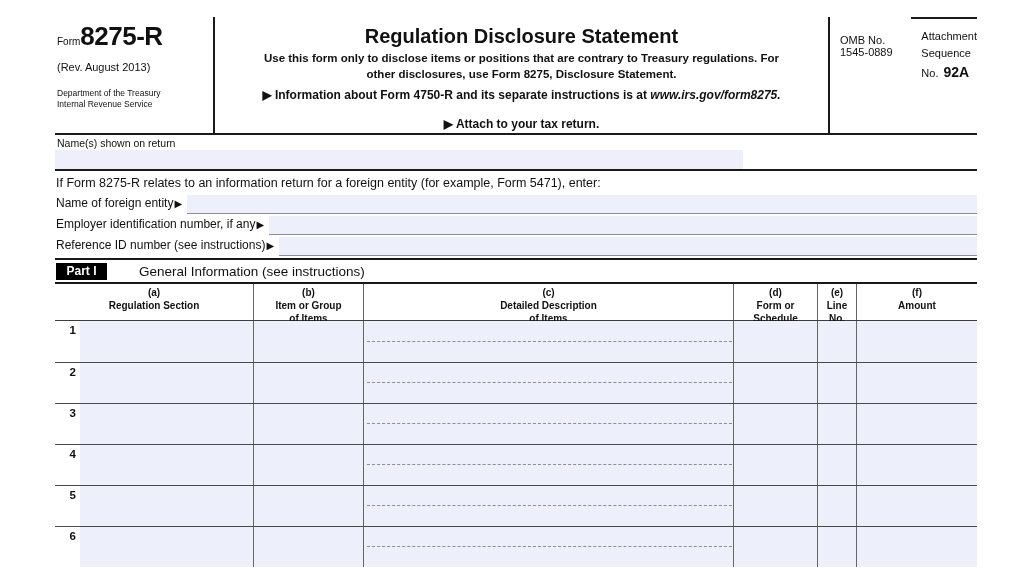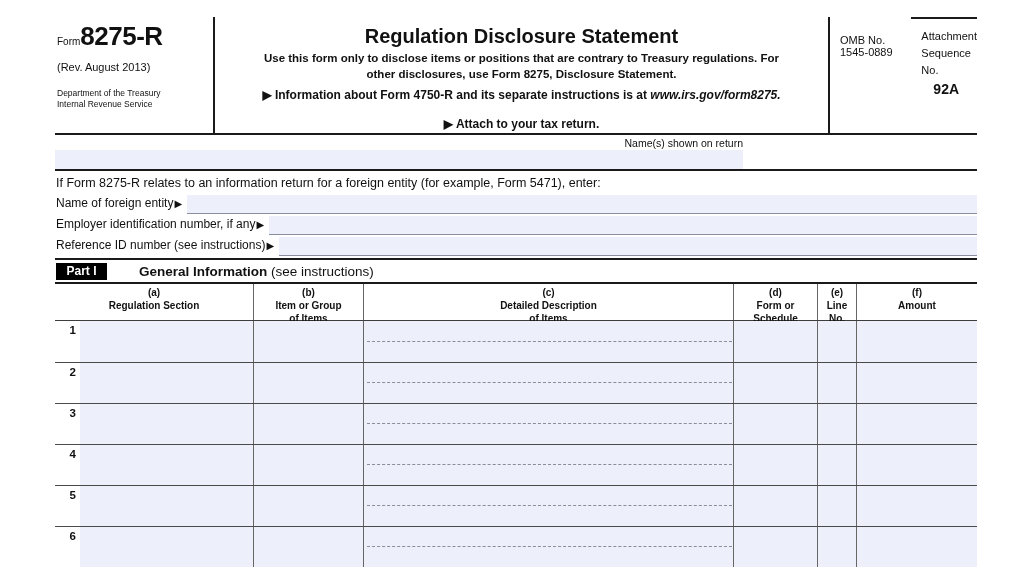--- a/index.html
+++ b/index.html
@@ -19,46 +19,46 @@
     text-align: center; padding: 4px 16px 12px; }
   .title { font-size: 20px; font-weight: bold; margin-top: 4px; }
   .subtitle { font-size: 11.5px; font-weight: bold; line-height: 1.35; margin-top: 3px; padding: 0 26px; }
   .info-line { font-size: 12px; font-weight: bold; margin-top: 6px; }
   .info-url { font-style: italic; }
   .attach-line { font-size: 12px; font-weight: bold; margin-top: 15px; }
   .hdr-right { width: 147px; display: flex; flex-direction: row; }
   .omb-box { height: 53px; font-size: 11px; padding: 17px 0 0 10px; }
   .att-box { flex: 1; border-top: 2px solid #1a1a1a; font-size: 11px; line-height: 1.55;
     padding: 9px 0 0 10px; }
-  .seq-value { font-size: 14px; font-weight: bold; margin-left: 12px; }
+  .seq-value { font-size: 14px; font-weight: bold; margin-left: 2px; }
 
   
   .name-strip { display: flex; height: 38px; border-top: 2px solid #1a1a1a; border-bottom: 2px solid #1a1a1a; }
   .ns-cell { position: relative; }
-  .ns-left { width: 688px; text-align: right; }
+  .ns-left { width: 688px; }
   .ns-right { width: 234px; border-left: 2px solid #1a1a1a; }
   .ns-label { font-size: 10.5px; padding: 2px 0 0 2px; }
   .ns-label-bold { font-weight: bold; padding-left: 9px; }
   .ns-input { position: absolute; bottom: 0; left: 0; right: 0; height: 19px; background: #edeffa; }
 
   
   .foreign { height: 87px; padding-top: 3px; }
   .f-intro { font-size: 12.5px; padding: 2px 0 3px 1px; }
   .f-line { display: flex; align-items: stretch; height: 21px; }
   .f-label { font-size: 12px; white-space: nowrap; padding: 3px 1px 0 1px; }
   .f-arrow { font-size: 10px; padding-top: 5px; }
   .f-field { flex: 1; margin-left: 5px; margin-top: 2px; background: #edeffa;
     border-bottom: 1px solid #8a8d9e; }
 
   
   .part-bar { height: 24px; border-top: 2px solid #1a1a1a; display: flex; align-items: center; }
   .part-badge { background: #000; color: #fff; font-weight: bold; font-size: 12px;
     width: 51px; height: 17px; margin-left: 1px; text-align: center; line-height: 17px; }
   .part-title-wrap { margin-left: 32px; font-size: 13.5px; }
-  .part-title { font-weight: bold; }
+  .part-title { font-weight: normal; }
 
   
   .tbl { border-top: 2px solid #1a1a1a; }
   .thead { display: flex; height: 37px; font-size: 10px; font-weight: bold; text-align: center;
     line-height: 1.3; border-bottom: 1px solid #3d3d3d; }
   .th { padding-top: 2px; }
   .th + .th { border-left: 1px solid #666; }
   .w-a0 { width: 198px; } .w-b { width: 110px; } .w-c { width: 370px; }
   .w-d { width: 84px; } .w-e { width: 39px; } .w-f { width: 121px; }
   .trow { display: flex; height: 41px; }

